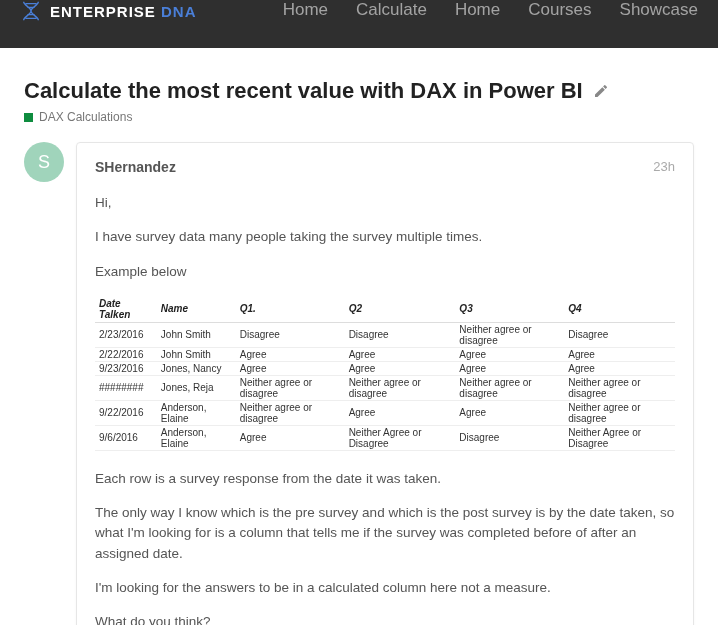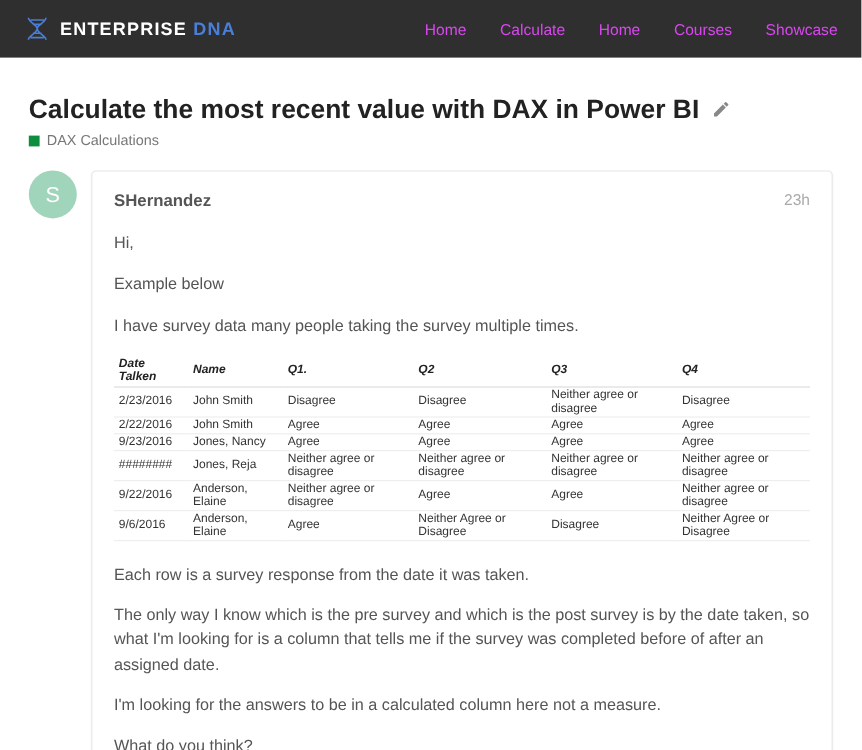--- a/index.html
+++ b/index.html
@@ -1,23 +1,23 @@
 <!DOCTYPE html>
 <html><head>
 <meta charset="utf-8">
 <style>
 * { margin: 0; padding: 0; box-sizing: border-box; }
 body { font-family: -apple-system, BlinkMacSystemFont, "Segoe UI", Helvetica, Arial, sans-serif; background: #fff; color: #222; width: 718px; }
-.header { background: #2f2f2f; height: 48px; display: flex; align-items: center; padding: 0 20px; gap: 36px; }
+.header { background: #2f2f2f; height: 48px; display: flex; align-items: flex-start; padding: 0 20px; gap: 36px; }
 .logo { display: flex; align-items: center; gap: 8px; }
 .logo-icon { width: 22px; height: 22px; color: #4a7fd8; }
 .logo-text { font-weight: 700; color: #fff; font-size: 15px; letter-spacing: 1px; }
 .logo-text .dna { color: #4a7fd8; }
 .nav { margin-left: auto; display: flex; gap: 28px; }
-.nav a { color: #d946ef; text-decoration: none; font-size: 13px; }
+.nav a { color: #a3a3a3; text-decoration: none; font-size: 17px; }
 .main { padding: 30px 24px 20px 24px; }
 .title-row { display: flex; align-items: center; gap: 10px; }
 h1 { font-size: 22px; font-weight: 700; color: #222; }
 .edit-icon { color: #888; }
 .category { display: flex; align-items: center; gap: 6px; margin-top: 6px; }
 .cat-sq { width: 9px; height: 9px; background: #0e8c3f; display: inline-block; }
 .cat-name { font-size: 12px; color: #777; }
 .post-wrap { margin-top: 18px; display: flex; gap: 12px; }
 .avatar { width: 40px; height: 40px; border-radius: 50%; background: #a0d4bb; color: #fff; display: flex; align-items: center; justify-content: center; font-size: 18px; font-weight: 500; flex-shrink: 0; }
 .post-card { flex: 1; border: 1px solid #e6e6e6; border-radius: 4px; padding: 16px 18px 12px 18px; box-shadow: 0 1px 3px rgba(0,0,0,0.04); }
@@ -62,22 +62,22 @@
 
   <div class="post-wrap">
     <div class="avatar">S</div>
     <div class="post-card">
       <div class="post-head">
         <span class="username">SHernandez</span>
         <span class="post-time">23h</span>
       </div>
       <div class="post-body">
         <p>Hi,</p>
+        <p>I have survey data many people taking the survey multiple times.</p>
         <p>Example below</p>
-        <p>I have survey data many people taking the survey multiple times.</p>
         <table class="survey-table">
           <thead>
               <tr id="thead-row">
                 <th>Date Talken</th>
                 <th>Name</th>
                 <th>Q1.</th>
                 <th>Q2</th>
                 <th>Q3</th>
                 <th>Q4</th>
               </tr>

